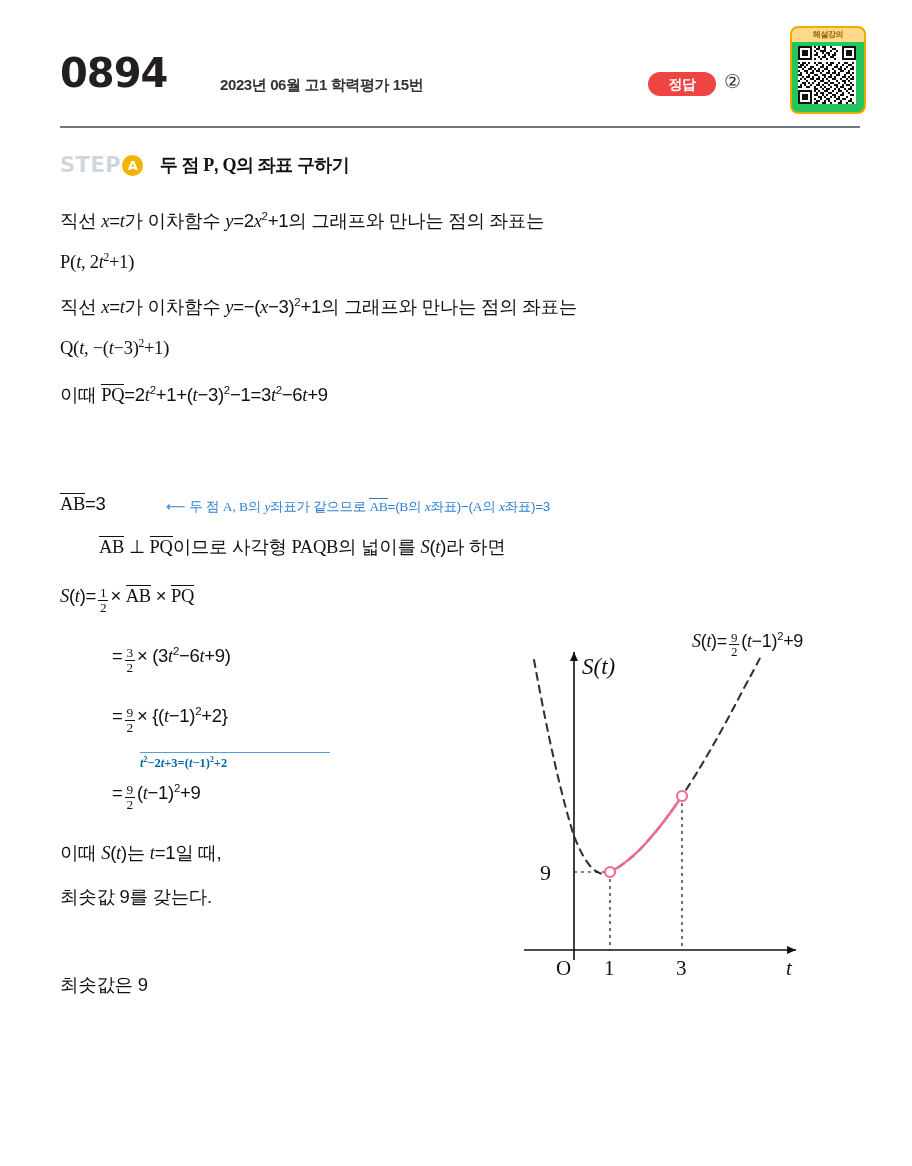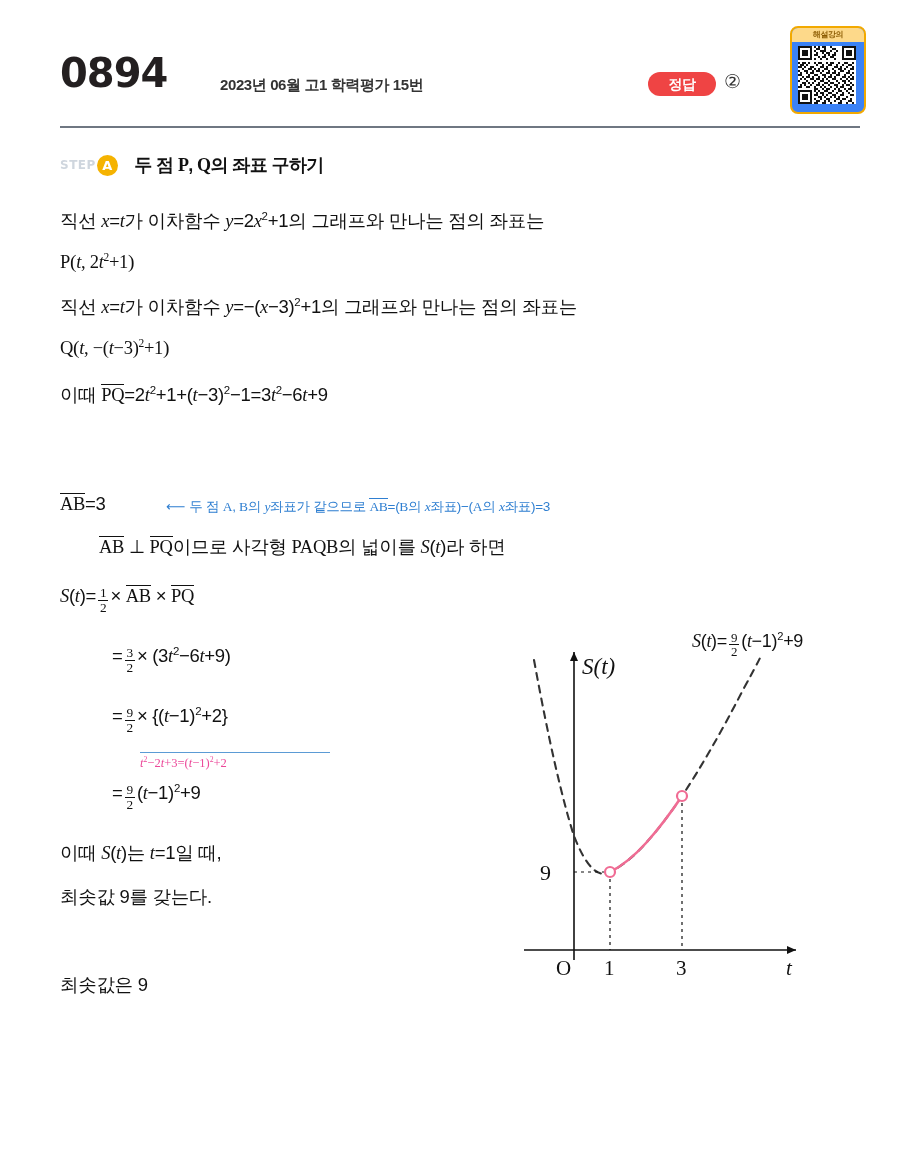--- a/index.html
+++ b/index.html
@@ -81,21 +81,21 @@
 
   
   .qr-box {
     position: absolute;
     left: 790px;
     top: 26px;
     width: 72px;
     height: 84px;
     border: 2px solid #f2a900;
     border-radius: 8px;
-    background: #3b82f6;
+    background: #22c55e;
     overflow: hidden;
   }
   .qr-caption {
     position: absolute;
     left: 0;
     top: 0;
     width: 100%;
     height: 14px;
     background: #fdd98a;
     color: #8a5a00;
@@ -114,21 +114,21 @@
   }
 
   
   .step {
     position: absolute;
     height: 26px;
   }
   .step-badge {
     display: inline-block;
     font-family: "DejaVu Sans", sans-serif;
-    font-size: 12px;
+    font-size: 21px;
     font-weight: 800;
     color: #cfd6de;
     letter-spacing: 0.5px;
     vertical-align: middle;
   }
   .step-letter {
     display: inline-block;
     width: 21px;
     height: 21px;
     border-radius: 50%;
@@ -195,23 +195,24 @@
   }
   .note .arrow {
     display: inline-block;
     margin-right: 6px;
     color: #2f7fd1;
     letter-spacing: -2px;
   }
   .underline-note {
     position: absolute;
     font-size: 12.5px;
-    color: #ec4899;
+    color: #0369a1;
     font-family: "Liberation Serif", serif;
     white-space: nowrap;
+    font-weight: bold;
   }
   .blue-rule {
     position: absolute;
     background: #5b9bd5;
     height: 1px;
   }
 
   
   .frac {
     display: inline-block;

